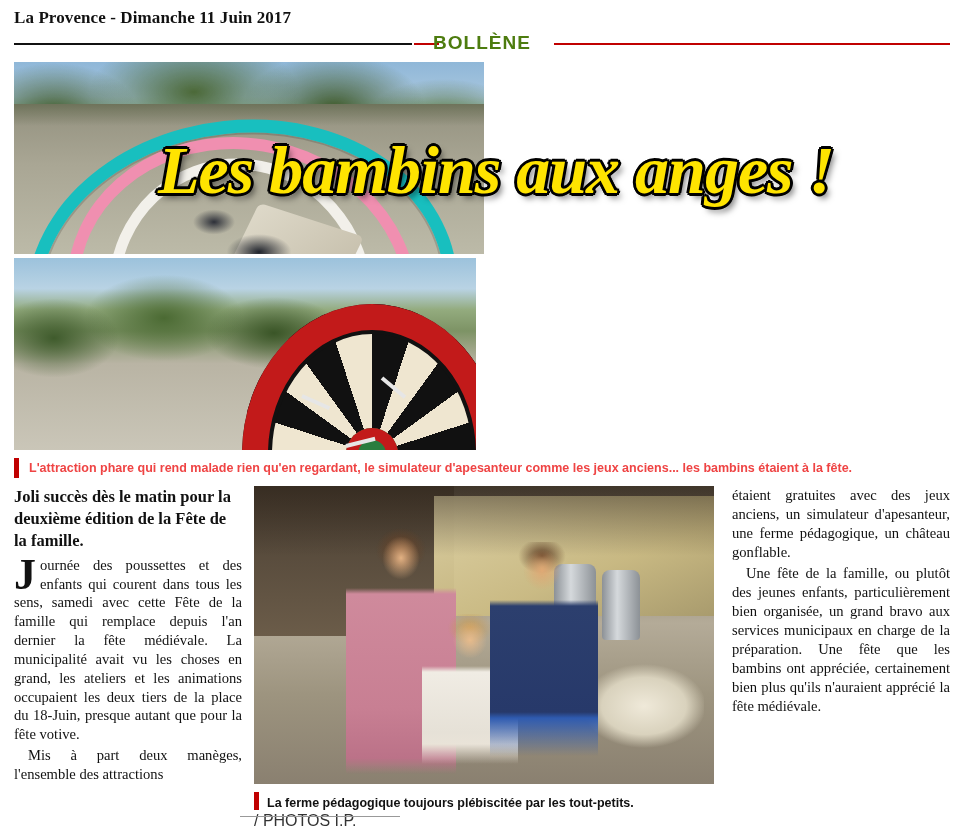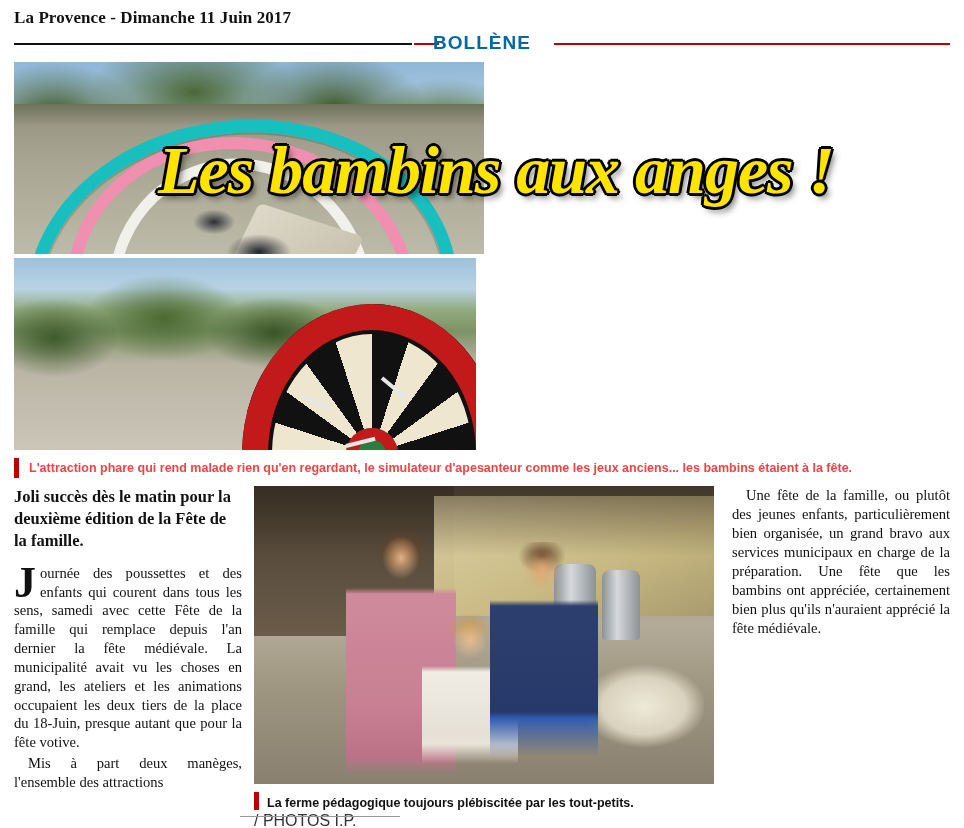--- a/index.html
+++ b/index.html
@@ -48,21 +48,21 @@
   .section-bar .rule.right { left: 540px; right: 0; }
   .section-title {
     position: absolute;
     left: 0; right: 0;
     top: 0;
     text-align: center;
     font-family: "Liberation Sans", sans-serif;
     font-weight: bold;
     font-size: 19px;
     letter-spacing: 1px;
-    color: #0369a1;
+    color: #4d7c0f;
   }
   
   .section-bar .rule-black {
     position: absolute;
     top: 11px;
     height: 2px;
     background: #111;
   }
   .section-bar .rule-black.l { left: 0; width: 398px; }
 
@@ -315,21 +315,21 @@
     left: 0; top: 0;
     width: 228px;
     height: 330px;
   }
   .standfirst {
     font-family: "Liberation Serif", serif;
     font-weight: bold;
     font-size: 16.5px;
     line-height: 1.33;
     color: #111;
-    margin-bottom: 12px;
+    margin-bottom: 4px;
   }
   .body-text {
     font-family: "Liberation Serif", serif;
     font-size: 14.6px;
     line-height: 1.29;
     text-align: justify;
     color: #111;
   }
   .body-text p { margin: 0 0 2px 0; text-indent: 14px; }
   .body-text p.first { text-indent: 0; }
@@ -533,20 +533,21 @@
       </div>
       <div class="caption-center">
         <div class="cap-tick"></div>
         <div class="cap-text">La ferme pédagogique toujours plébiscitée par les tout-petits.</div>
       </div>
       <div class="photo-credit">/ PHOTOS I.P.</div>
     </div>
 
     <div class="col-right">
       <div class="body-text">
+        <p class="first"><span>étaient gratuites avec des jeux anciens, un simulateur d'apesanteur, une ferme pédagogique, un château gonflable.</span></p>
         <p><span>Une fête de la famille, ou plutôt des jeunes enfants, particulièrement bien organisée, un grand bravo aux services municipaux en charge de la préparation. Une fête que les bambins ont appréciée, certainement bien plus qu'ils n'auraient apprécié la fête médiévale.</span></p>
       </div>
     </div>
 
   </div>
 
   <div class="hairline"></div>
 </div>
 
 </body></html>

